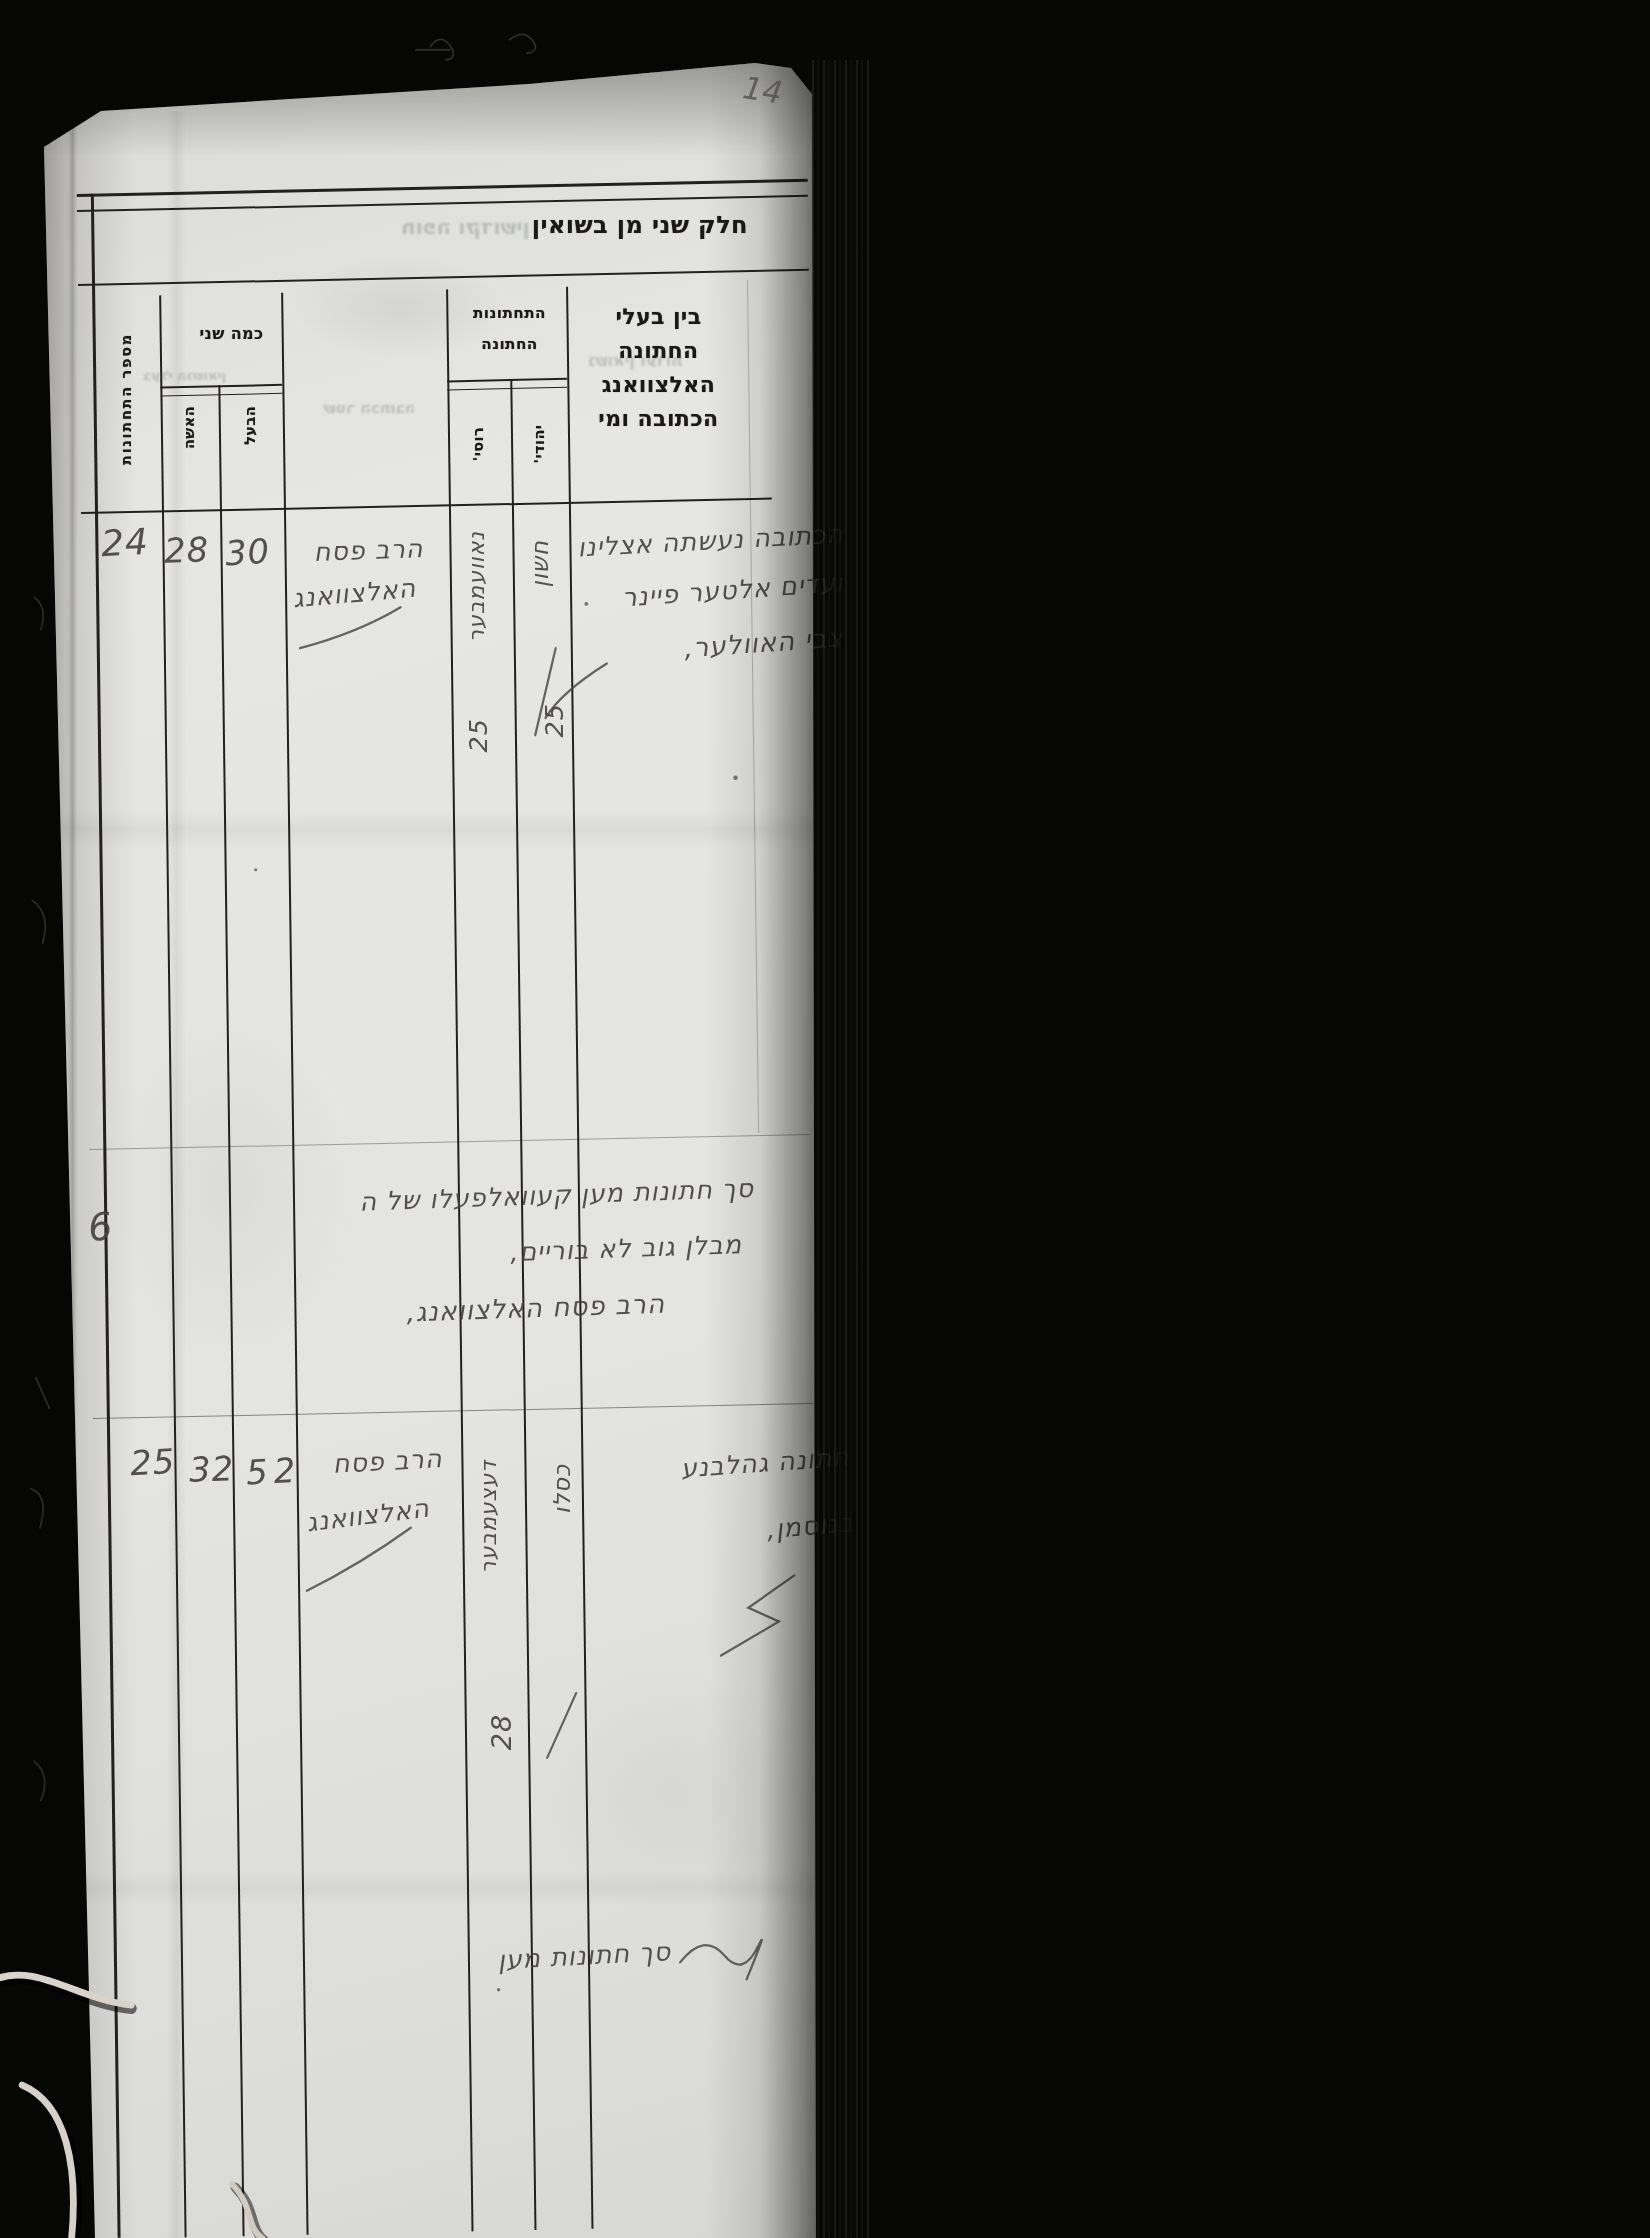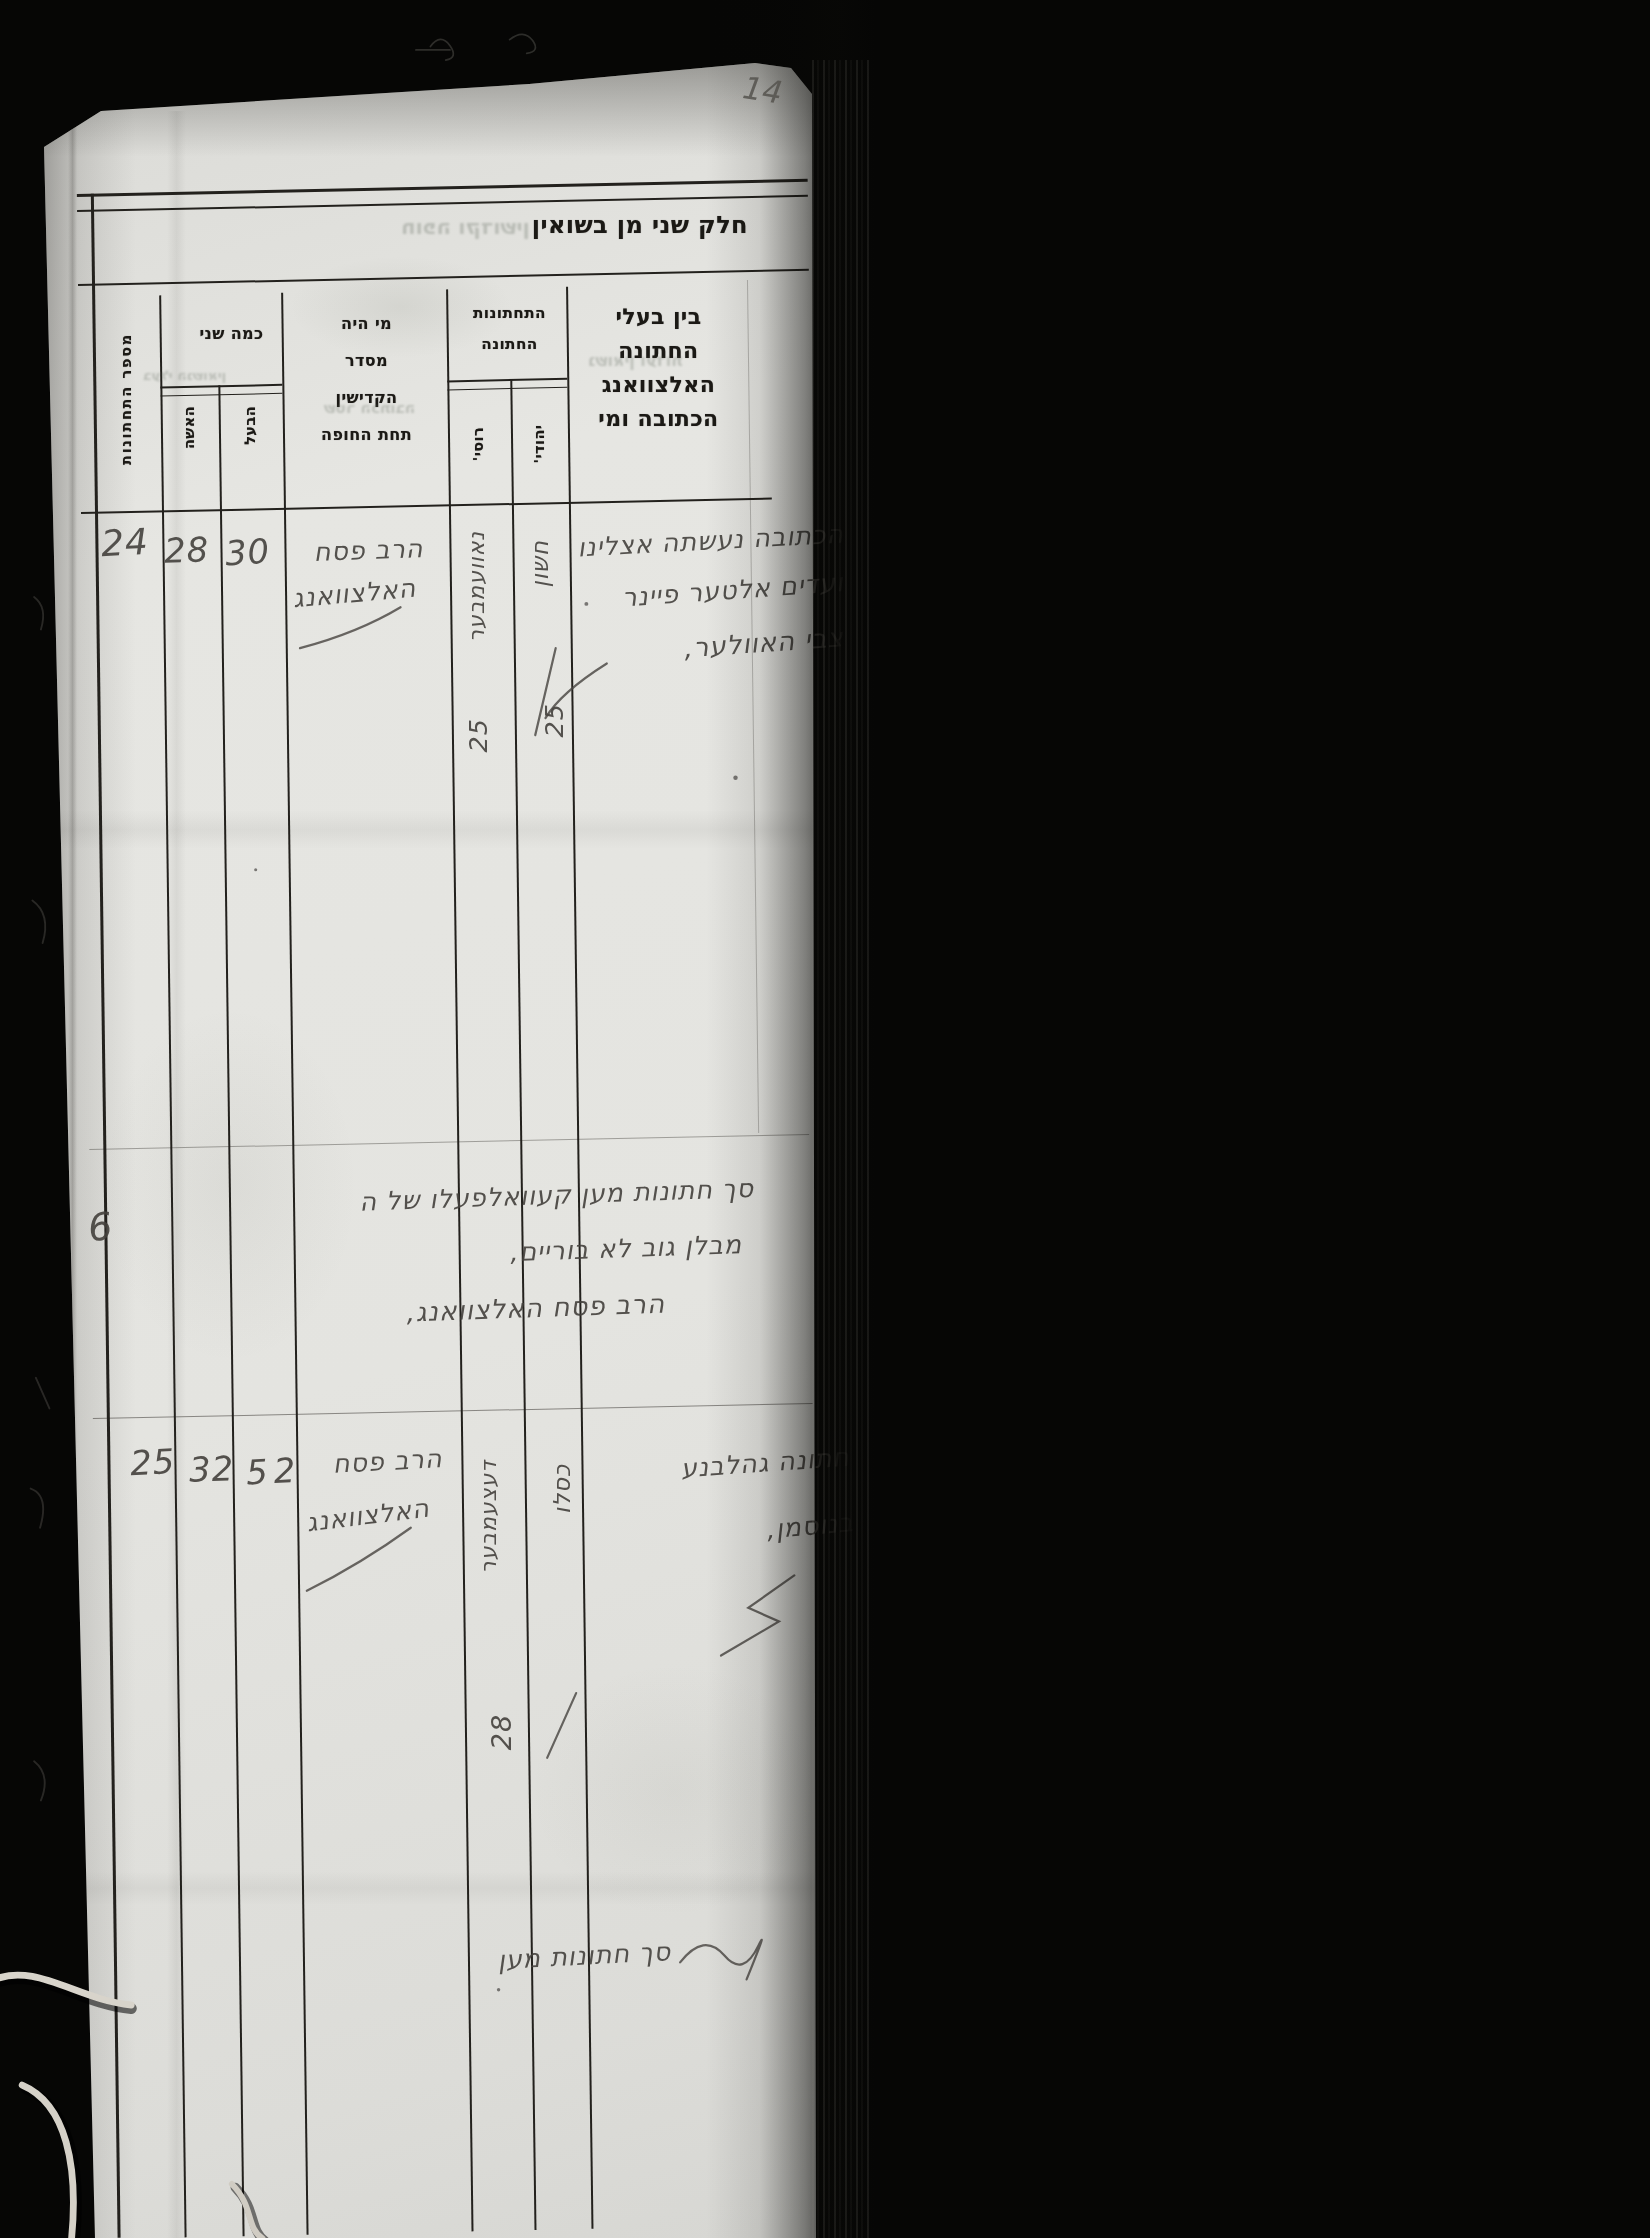--- a/index.html
+++ b/index.html
@@ -97,26 +97,20 @@
     <div>החתונה</div>
     <div>האלצוואנג</div>
     <div>הכתובה ומי</div>
   </div>
   <div class="printed center" style="left:453px;top:298px;width:113px;font-size:15.3px;line-height:31px;">
     <div>התחתונות</div>
     <div>החתונה</div>
   </div>
   <div class="printed rot center" style="left:531px;top:490px;width:92px;font-size:14.5px;">יהודי'</div>
   <div class="printed rot center" style="left:470px;top:490px;width:92px;font-size:14.5px;">רוסי'</div>
-  <div class="printed center" style="left:287px;top:305px;width:159px;font-size:16px;line-height:37px;">
-    <div>מי היה</div>
-    <div>מסדר</div>
-    <div>הקדישין</div>
-    <div>תחת החופה</div>
-  </div>
   <div class="printed center" style="left:174px;top:324px;width:115px;font-size:16px;">כמה שני</div>
   <div class="printed rot" style="left:242px;top:493px;width:87px;font-size:14.5px;">הבעל</div>
   <div class="printed rot" style="left:181px;top:493px;width:87px;font-size:14.5px;">האשה</div>
   <div class="printed rot" style="left:118px;top:488px;width:155px;font-size:14.5px;letter-spacing:1.7px;">מספר התחתונות</div>
 
   <div class="bleed" style="left:588px;top:351px;font-size:16px;">נשואין ועדות</div>
   <div class="bleed" style="left:324px;top:399px;font-size:15.3px;">שטר הכתובה</div>
   <div class="bleed" style="left:143px;top:367px;font-size:13.6px;">בעלי הנשואין</div>
 
   <div class="ink num" style="left:101px;top:522px;font-size:36px;transform:rotate(-3deg);">24</div>

